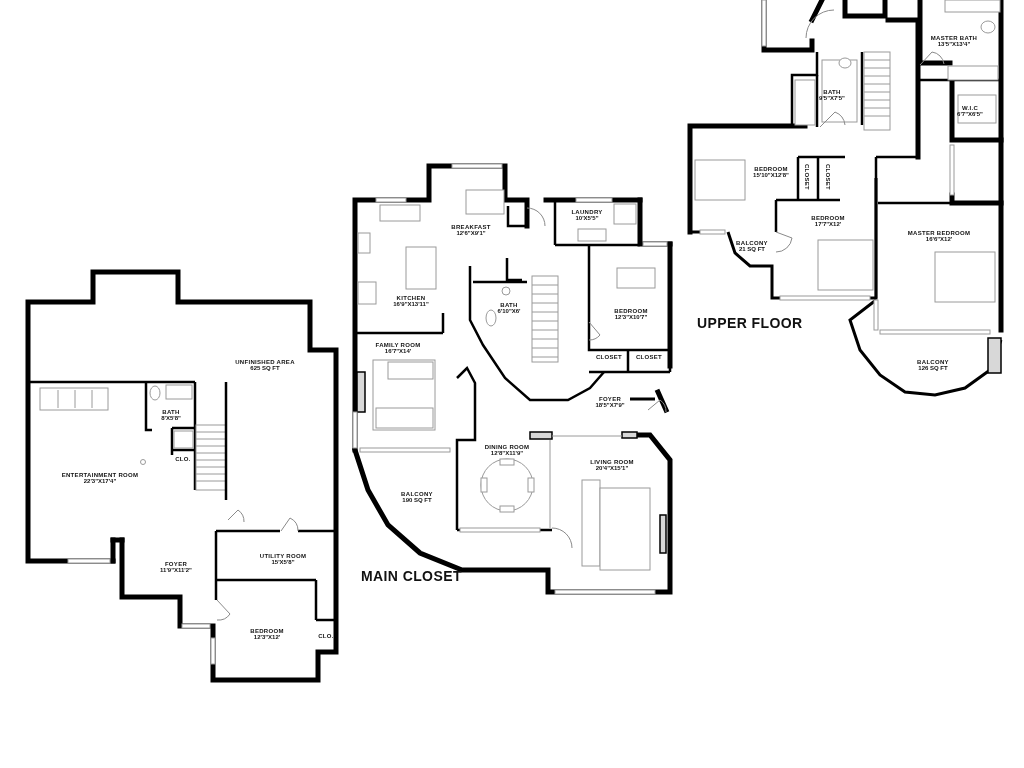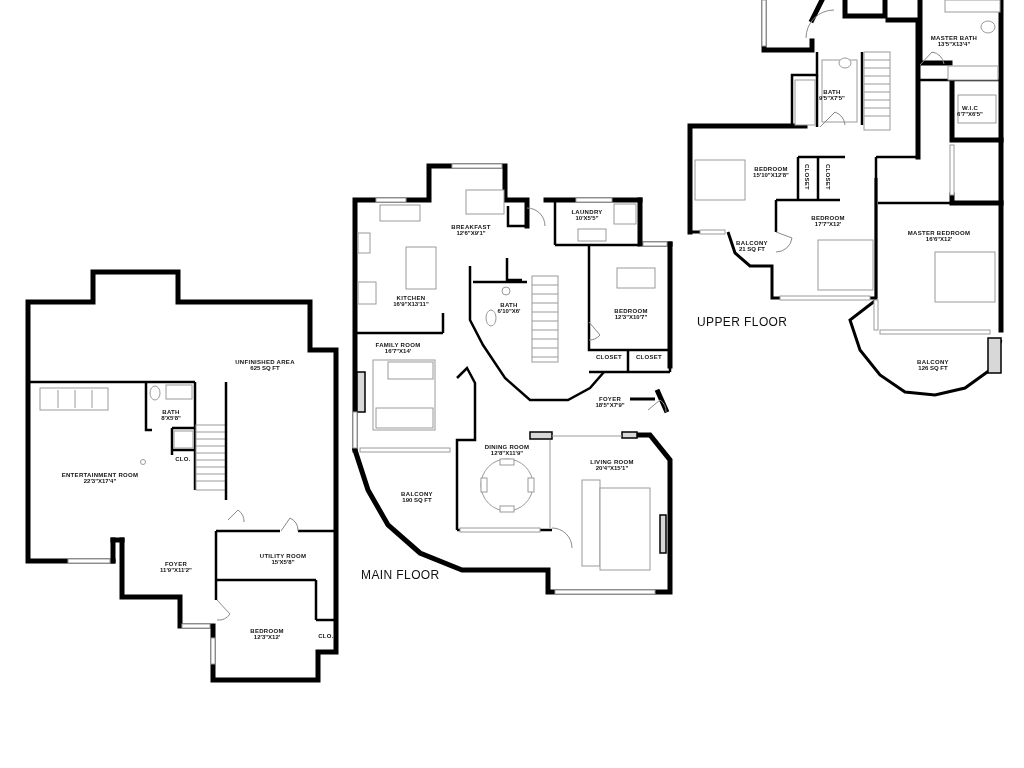--- a/index.html
+++ b/index.html
@@ -10,21 +10,21 @@
   .inner { fill:none; stroke:#000; stroke-width:2.5; }
   .fix { fill:#fff; stroke:#9a9a9a; stroke-width:1; }
   .win { fill:#fff; stroke:#9a9a9a; stroke-width:1; }
   .door { fill:none; stroke:#8a8a8a; stroke-width:1; }
   .hatch { fill:#d8d8d8; stroke:#000; stroke-width:1.5; }
   .stairs line { stroke:#9a9a9a; stroke-width:1; }
   .lbl { position:absolute; transform:translate(-50%,-50%); text-align:center; color:#111; font-weight:bold; white-space:nowrap; line-height:1.05; }
   .lbl .n { font-size:6px; letter-spacing:0.3px; display:block; }
   .lbl .d { font-size:6px; display:block; }
   .vert { transform:translate(-50%,-50%) rotate(90deg); }
-  .floor-title { position:absolute; font-size:12px; font-weight:normal; letter-spacing:0.4px; color:#111; }
+  .floor-title { position:absolute; font-size:14px; font-weight:bold; letter-spacing:0.4px; color:#111; }
 </style>
 </head>
 <body>
 
 <svg id="plan" viewBox="0 0 1024 768" xmlns="http://www.w3.org/2000/svg">
 
   <g>
 
     <polyline class="wall" points="122,540 122,597 180,597 180,626 213,626 213,680 318,680 318,652 336,652 336,350 310,350 310,302 178,302 178,272 93,272 93,302 28,302 28,561 113,561"></polyline>
     <polyline class="wall" points="113,561 113,540"></polyline>
@@ -350,15 +350,15 @@
       <span class="n">BALCONY</span>
       <span class="d">126 SQ FT</span>
     </div>
   <div class="lbl vert" style="left:807px;top:177px">
       <span class="n">CLOSET</span>
     </div>
   <div class="lbl vert" style="left:828px;top:177px">
       <span class="n">CLOSET</span>
     </div>
 
-  <div class="floor-title" style="left:361px;top:568px">MAIN FLOOR</div>
+  <div class="floor-title" style="left:361px;top:568px">MAIN CLOSET</div>
   <div class="floor-title" style="left:697px;top:315px">UPPER FLOOR</div>
 </div>
 
 </body></html>

